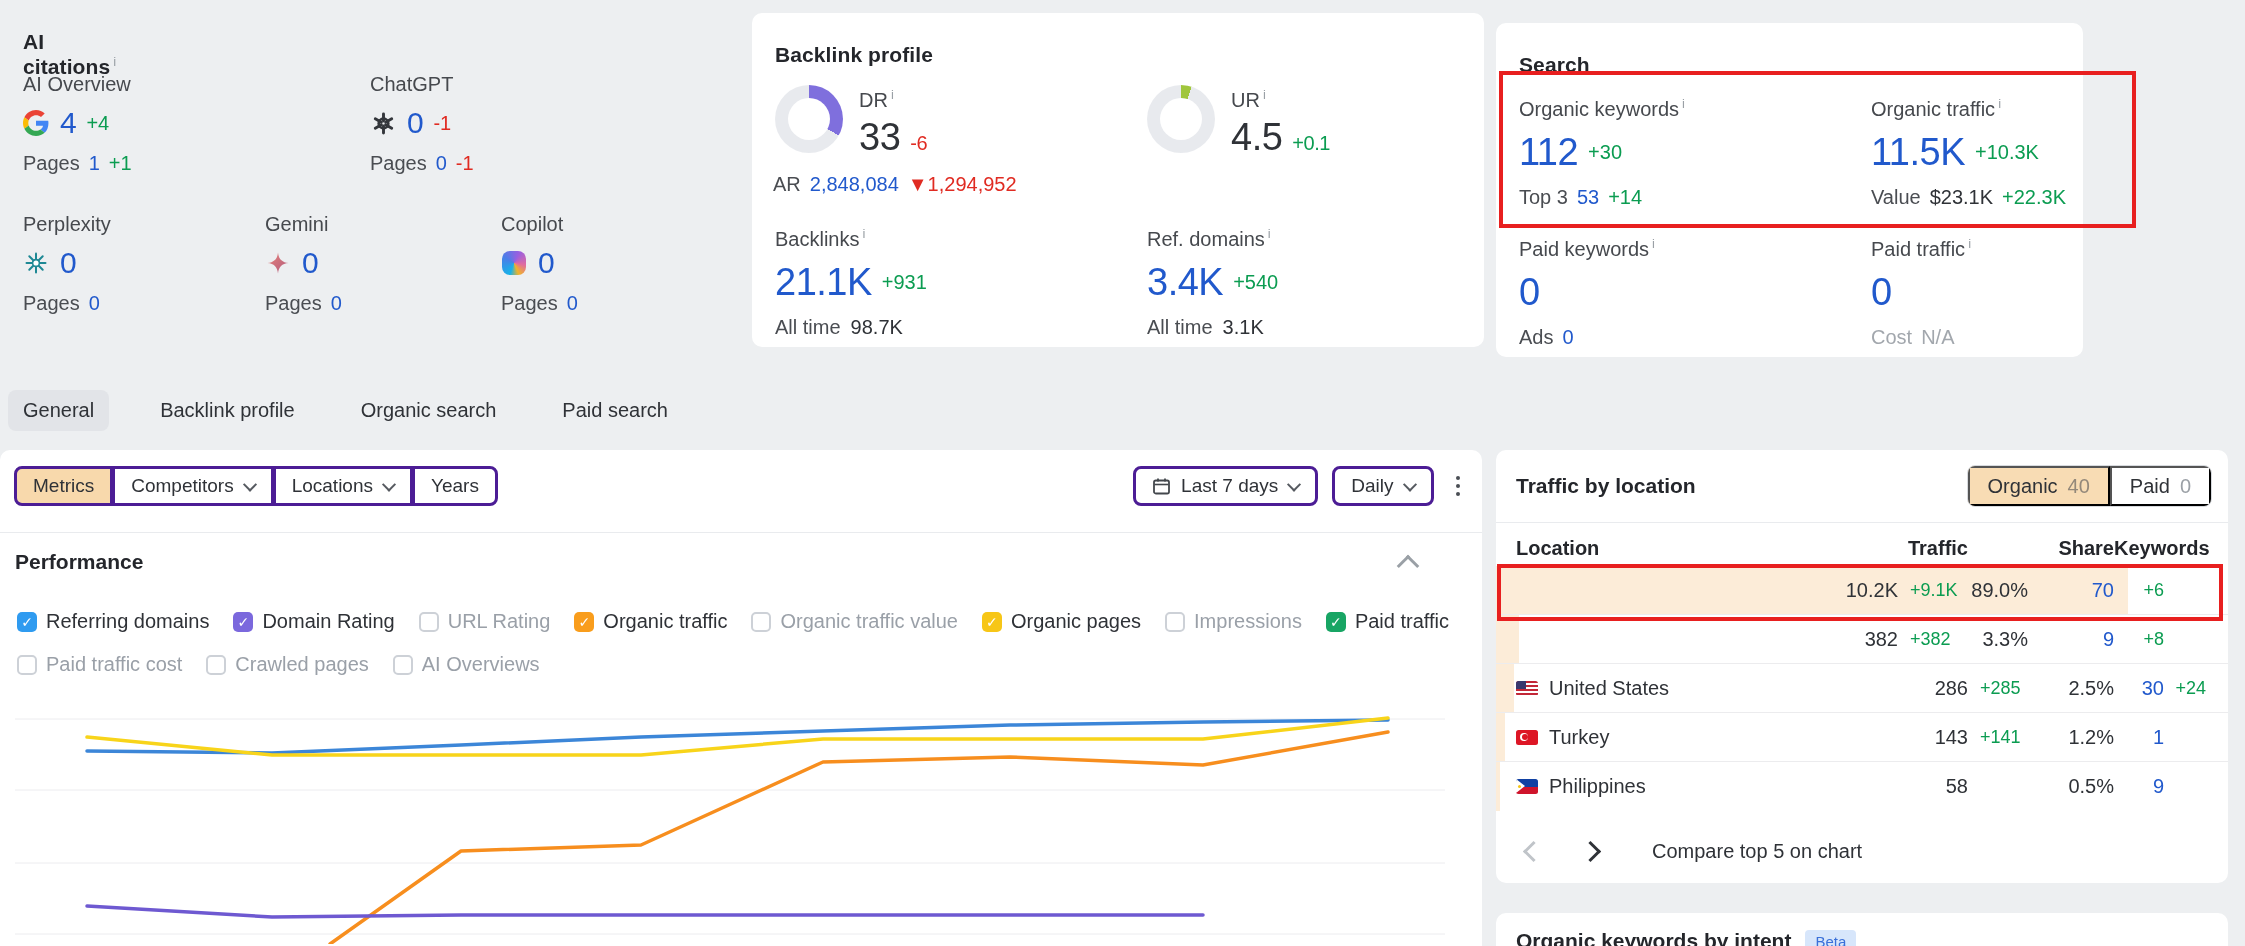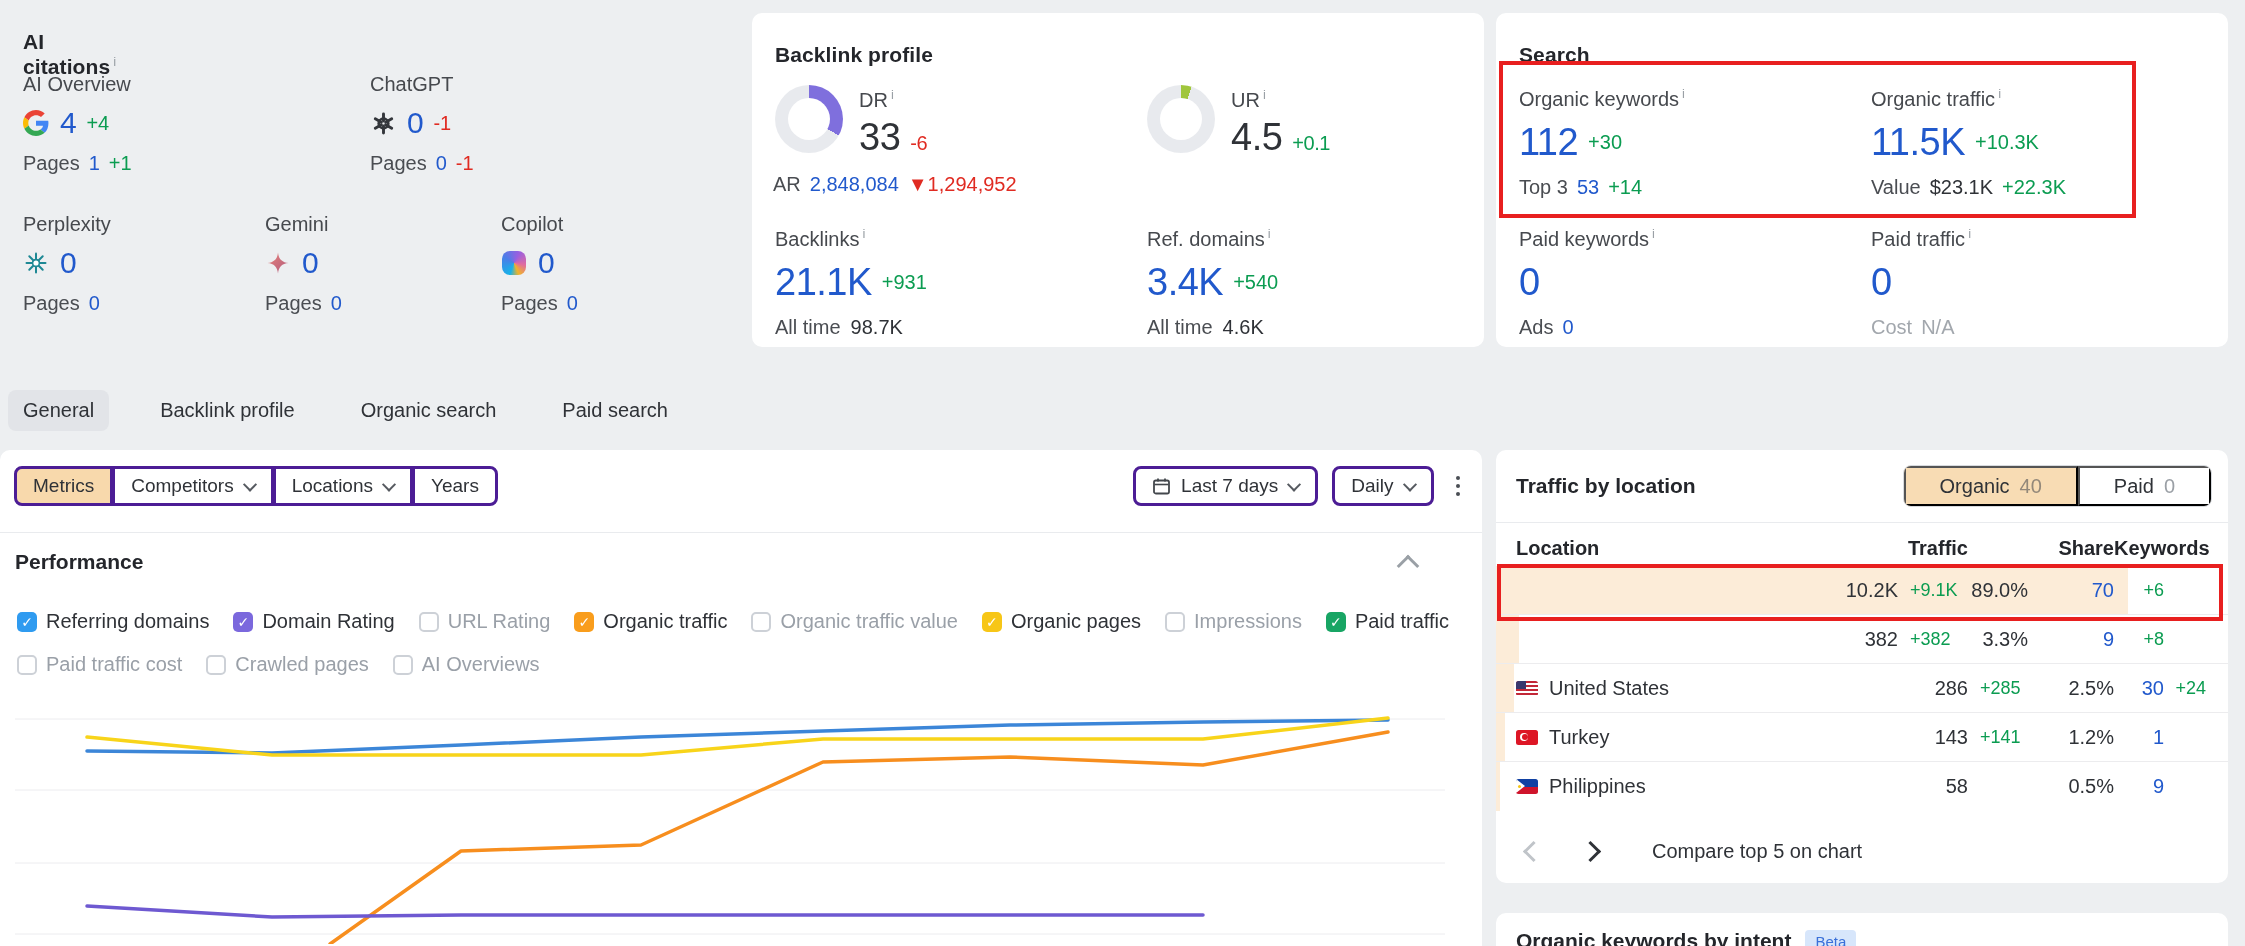--- a/index.html
+++ b/index.html
@@ -7,21 +7,21 @@
     width:2245px;height:946px;position:relative;overflow:hidden;
     background:#edeff1;
     font-family:"Liberation Sans","DejaVu Sans",sans-serif;
     color:#333;-webkit-font-smoothing:antialiased;
   }
   .card{position:absolute;background:#fff;border-radius:10px}
 
   
   .card-ai      {left:0;    top:13; width:732; height:334px; border-top-left-radius:0;border-bottom-left-radius:0}
   .card-backlink{left:752px; top:13px; width:732px; height:334px}
-  .card-search  {left:1496px;top:13px; width:732px; height:334px}
+  .card-search  {left:1496px;top:23px; width:587px; height:334px}
   .card h3{
     position:absolute;left:23px;top:30px;margin:0;
     font-size:21px;font-weight:700;color:#24262b;letter-spacing:.1px;
   }
   sup.info{font-size:13px;color:#9aa0a6;font-weight:400;margin-left:3px;vertical-align:super}
 
   .stat-label{font-size:20px;color:#46494e}
   .vrow{display:flex;align-items:center;margin-top:10px}
   .bignum{font-size:30px;color:#2159cc;font-weight:400;letter-spacing:-.3px}
   .hugenum{font-size:38px;color:#2159cc;letter-spacing:-.5px}
@@ -97,21 +97,21 @@
   .metric .mlabel{margin-left:9px;font-size:20px;color:#2f3237;white-space:nowrap}
   .metric.off .mlabel{color:#9aa0a8}
 
   .chart{position:absolute;left:15px;top:228px}
 
   
   .right-card{left:1496px;top:450px;width:732px;height:433px}
   .rc-head{position:absolute;left:20px;right:16px;top:0;height:72px;display:flex;align-items:center}
   .rc-title{font-size:21px;font-weight:700;color:#24262b}
   .seg{margin-left:auto;display:flex;border:1px solid #d7dade;border-radius:8px;overflow:hidden}
-  .seg-btn{height:40px;display:flex;align-items:center;padding:0 34px;font-size:20px;color:#2f3237;background:#fff;cursor:pointer}
+  .seg-btn{height:40px;display:flex;align-items:center;padding:0 18px;font-size:20px;color:#2f3237;background:#fff;cursor:pointer}
   .seg-btn.active{background:#f8dcb4}
   .seg-btn .cnt{margin-left:10px;color:#9ba0a6}
   .seg-btn.active .cnt{color:#93887a}
 
   .thead{position:absolute;left:0;top:80px;width:732px;height:36px;display:grid;
     grid-template-columns:1fr 70px 60px 86px 50px 42px;align-items:center;
     padding:0 22px 0 20px;box-sizing:border-box;font-size:20px;font-weight:700;color:#24262b}
   .thead .h-traffic{text-align:right}.thead .h-share{text-align:right}.thead .h-kw{grid-column:5 / span 2;text-align:right}
 
   .lrows{position:absolute;left:0;top:116px;width:732px}
@@ -307,21 +307,21 @@
   </div>
 
   <div class="bl-block bl-right">
     <div class="stat-label"><span>Ref. domains</span><sup class="info">i</sup></div>
     <div class="vrow">
         <span class="hugenum">3.4K</span>
         <span class="delta c-green">+540</span>
       </div>
     <div class="alltime">
         <span class="c-gray">All time</span>
-        <span class="c-dark">4.6K</span>
+        <span class="c-dark">3.1K</span>
       </div>
   </div>
 </section>
 
 <section class="card card-search">
   <h3>Search</h3>
   <div id="search-blocks">
       <div class="s-block s-pos-0">
         <div class="stat-label"><span>Organic keywords</span><sup class="info">i</sup></div>
         <div class="vrow">

